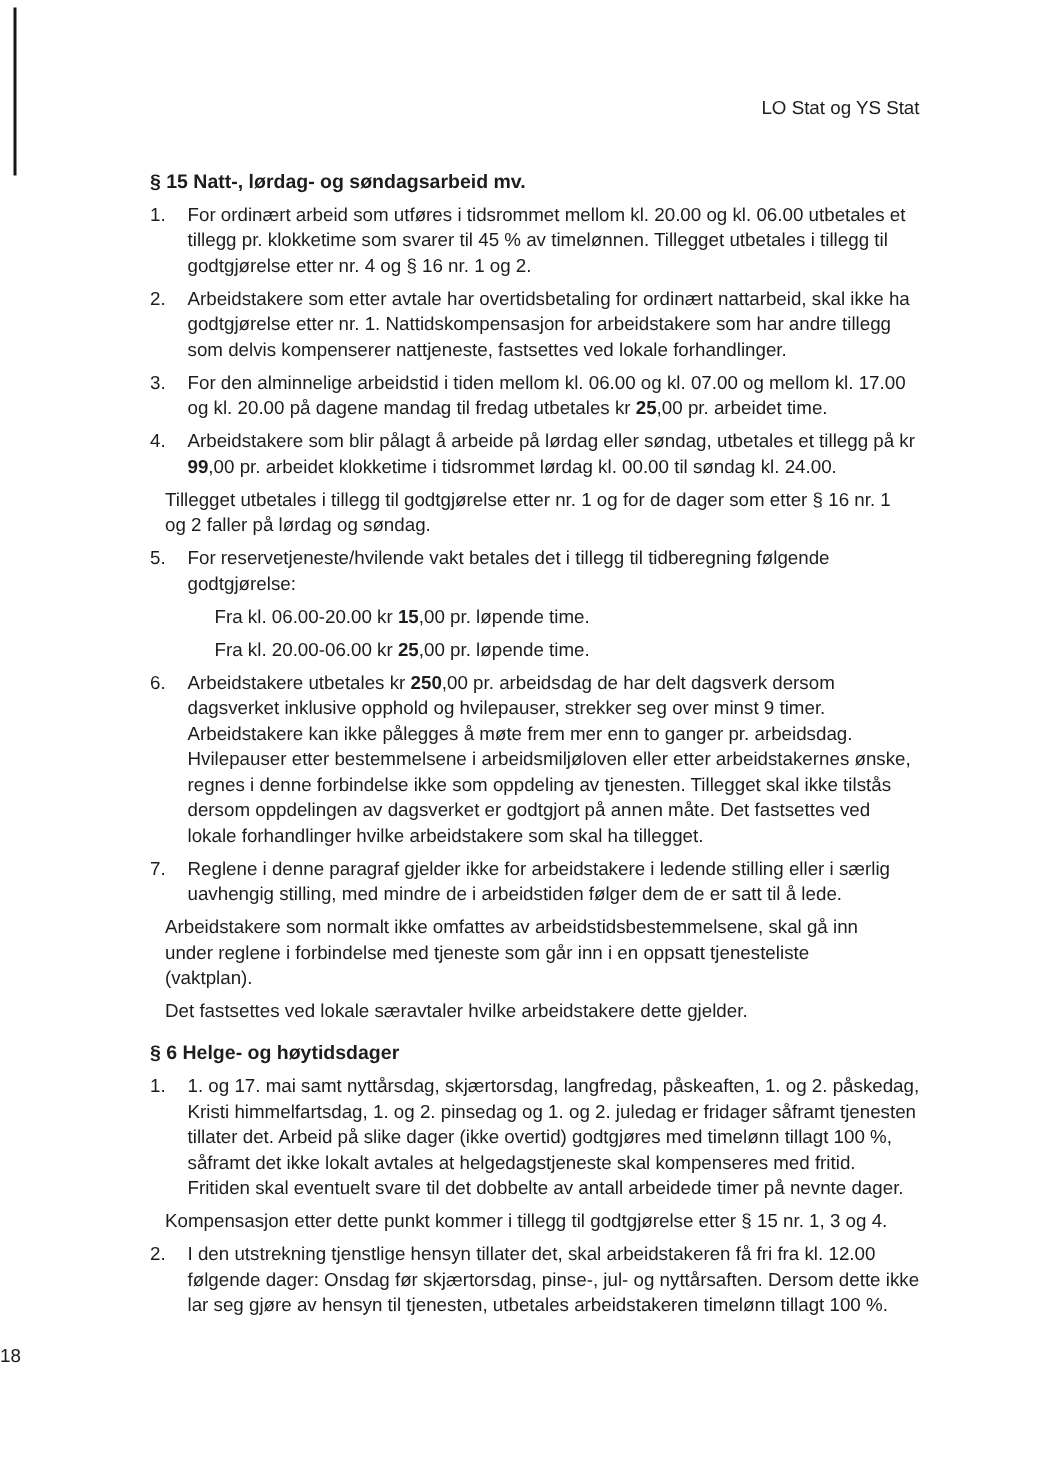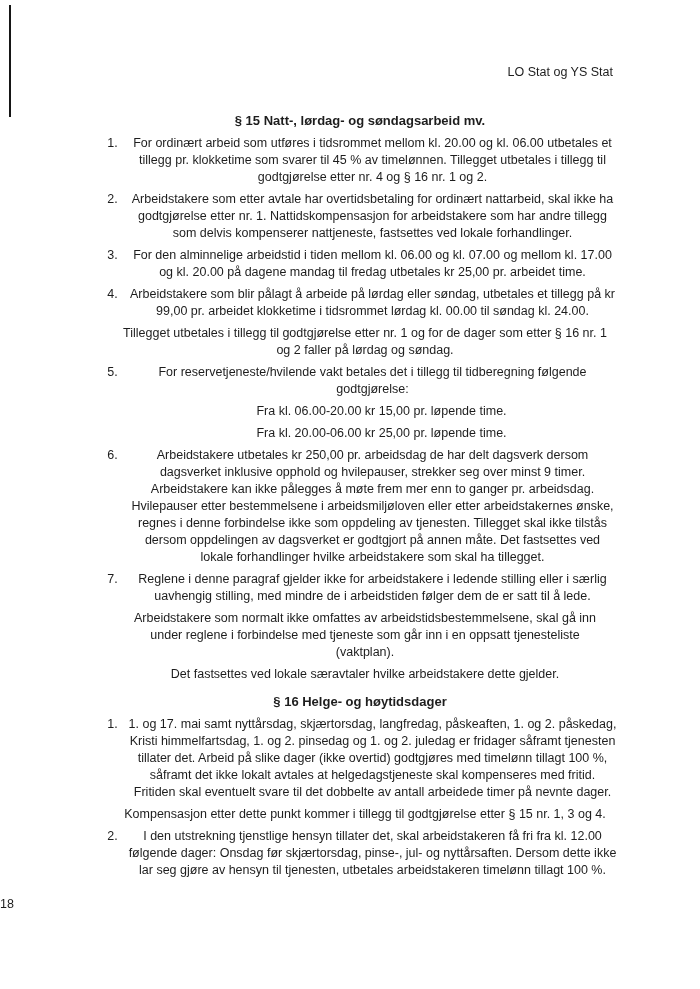--- a/index.html
+++ b/index.html
@@ -20,32 +20,32 @@
     position:absolute; top:64px; right:87px;
     font-size:12.5px; line-height:16px;
     white-space:nowrap;
     padding-left:28px;
   }
   .content {
     position:absolute; left:100px; top:112px;
     width:520px;
     font-size:12.5px; line-height:17px;
   }
-  .block { margin:0 0 5px 0;text-align:center; }
+  .block { margin:0 0 5px 0; }
   .block.gap-before { margin-top:10px; }
   .block.heading {
     font-weight:bold; font-size:13px;
     margin-bottom:6px;
   }
   .block.item { display:flex; }
   .item .num { flex:none; width:25px; }
   .item .txt { flex:1 1 auto; }
   .block.cont { margin-left:10px; }
   .block.sub  { margin-left:43px; }
-  b { font-weight:normal; }
+  b { font-weight:bold; }
   .page-number {
     position:absolute; left:0; right:0; top:897px;
     font-size:12.5px;
   }
 </style>
 </head>
 <body>
 
 <div class="page">
   <div class="scan-artifact"></div>
@@ -78,21 +78,21 @@
       <div class="block item">
         <span class="num">6.</span>
         <div class="txt">Arbeidstakere utbetales kr <b>250</b>,00 pr. arbeidsdag de har delt dagsverk dersom<br>dagsverket inklusive opphold og hvilepauser, strekker seg over minst 9 timer.<br>Arbeidstakere kan ikke pålegges å møte frem mer enn to ganger pr. arbeidsdag.<br>Hvilepauser etter bestemmelsene i arbeidsmiljøloven eller etter arbeidstakernes ønske,<br>regnes i denne forbindelse ikke som oppdeling av tjenesten. Tillegget skal ikke tilstås<br>dersom oppdelingen av dagsverket er godtgjort på annen måte. Det fastsettes ved<br>lokale forhandlinger hvilke arbeidstakere som skal ha tillegget.</div>
       </div>
       <div class="block item">
         <span class="num">7.</span>
         <div class="txt">Reglene i denne paragraf gjelder ikke for arbeidstakere i ledende stilling eller i særlig<br>uavhengig stilling, med mindre de i arbeidstiden følger dem de er satt til å lede.</div>
       </div>
       <div class="block cont">Arbeidstakere som normalt ikke omfattes av arbeidstidsbestemmelsene, skal gå inn<br>under reglene i forbindelse med tjeneste som går inn i en oppsatt tjenesteliste<br>(vaktplan).</div>
       <div class="block cont">Det fastsettes ved lokale særavtaler hvilke arbeidstakere dette gjelder.</div>
-      <div class="block heading gap-before">§ 16 Helge- og høytidsdager</div>
+      <div class="block heading gap-before">§ 6 Helge- og høytidsdager</div>
       <div class="block item">
         <span class="num">1.</span>
         <div class="txt">1. og 17. mai samt nyttårsdag, skjærtorsdag, langfredag, påskeaften, 1. og 2. påskedag,<br>Kristi himmelfartsdag, 1. og 2. pinsedag og 1. og 2. juledag er fridager såframt tjenesten<br>tillater det. Arbeid på slike dager (ikke overtid) godtgjøres med timelønn tillagt 100 %,<br>såframt det ikke lokalt avtales at helgedagstjeneste skal kompenseres med fritid.<br>Fritiden skal eventuelt svare til det dobbelte av antall arbeidede timer på nevnte dager.</div>
       </div>
       <div class="block cont">Kompensasjon etter dette punkt kommer i tillegg til godtgjørelse etter § 15 nr. 1, 3 og 4.</div>
       <div class="block item">
         <span class="num">2.</span>
         <div class="txt">I den utstrekning tjenstlige hensyn tillater det, skal arbeidstakeren få fri fra kl. 12.00<br>følgende dager: Onsdag før skjærtorsdag, pinse-, jul- og nyttårsaften. Dersom dette ikke<br>lar seg gjøre av hensyn til tjenesten, utbetales arbeidstakeren timelønn tillagt 100 %.</div>
       </div>
     </div>

